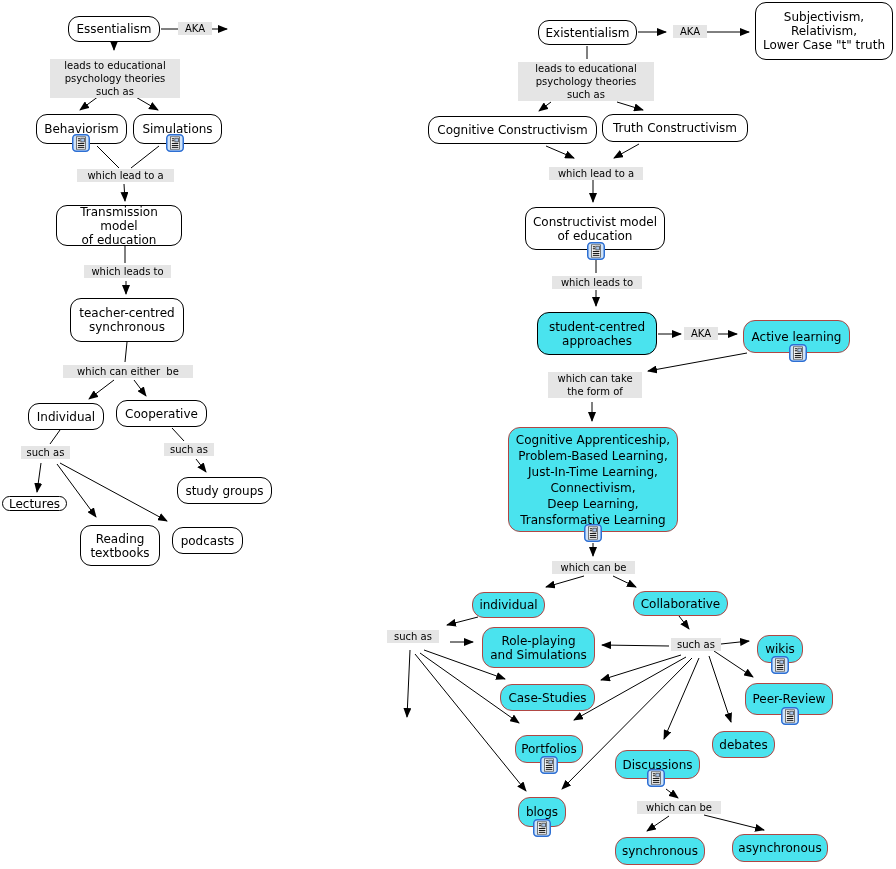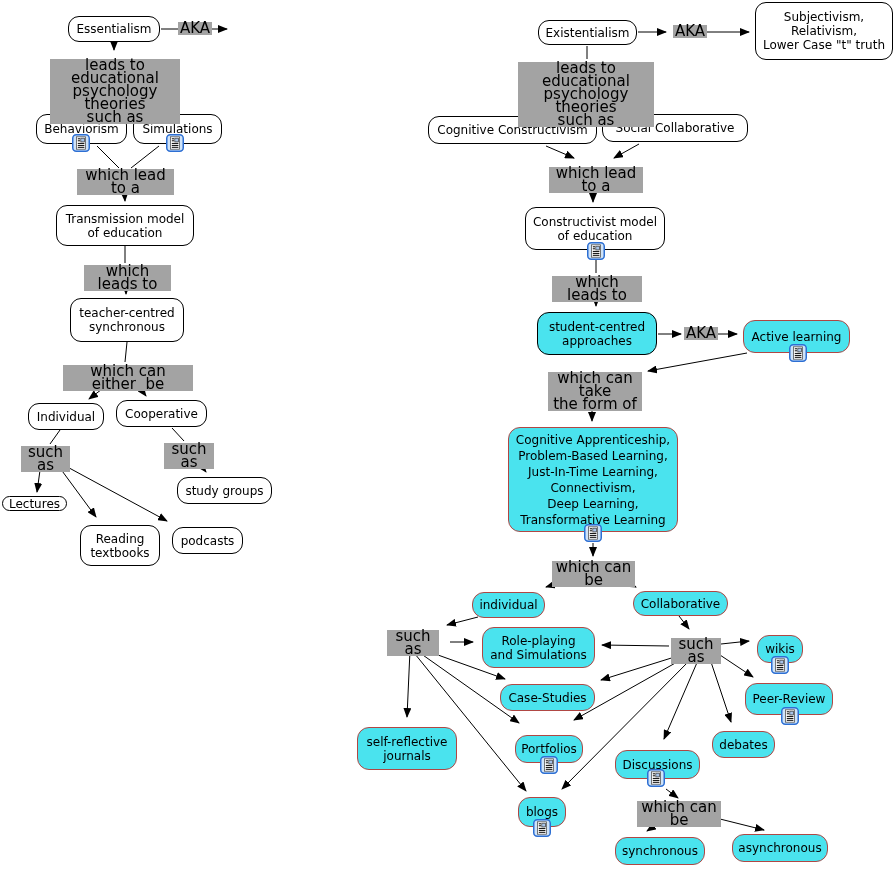--- a/index.html
+++ b/index.html
@@ -13,21 +13,21 @@
     position:absolute;z-index:2;display:flex;align-items:center;justify-content:center;
     text-align:center;white-space:pre-line;font-size:12px;line-height:14px;
     background:#fff;border:1px solid #000;border-radius:11px;box-sizing:border-box;
     padding:1px 3px;
   }
   .node.cyan{background:#4ae3ee;border:1.5px solid #b04744;border-radius:12px;}
   .node.cyan.blackborder{border:1.5px solid #000;}
   .node.big{line-height:16px;}
   .elabel{
     position:absolute;z-index:2;text-align:center;white-space:pre-line;
-    font-size:15px;line-height:13px;background:#a3a3a3;padding:0 1px;
+    font-size:10px;line-height:13px;background:#e5e5e5;padding:0 1px;
   }
   .ricon{position:absolute;width:18px;height:18px;z-index:3;}
 </style>
 </head>
 <body>
 
 <div id="canvas">
 
   <svg id="wires">
     <defs>
@@ -98,21 +98,21 @@
     <line x1="686" y1="657" x2="574" y2="720" marker-end="url(#ah)"></line>
     <line x1="692" y1="658" x2="562" y2="789" marker-end="url(#ah)"></line>
     <line x1="666" y1="789" x2="678" y2="798" marker-end="url(#ah)"></line>
     <line x1="669" y1="816" x2="647" y2="831" marker-end="url(#ah)"></line>
     <line x1="704" y1="815" x2="764" y2="830" marker-end="url(#ah)"></line>
   </svg>
 
   <div class="node" style="left:68px;top:16px;width:92px;height:26px">Essentialism</div>
   <div class="node" style="left:36px;top:114px;width:91px;height:30px">Behaviorism</div>
   <div class="node" style="left:133px;top:114px;width:89px;height:30px">Simulations</div>
-  <div class="node" style="left:56px;top:205px;width:138px;height:41px">Transmission model
+  <div class="node" style="left:56px;top:205px;width:126px;height:41px">Transmission model
 of education</div>
   <div class="node" style="left:70px;top:298px;width:114px;height:44px">teacher-centred
 synchronous</div>
   <div class="node" style="left:28px;top:403px;width:76px;height:27px">Individual</div>
   <div class="node" style="left:116px;top:400px;width:91px;height:27px">Cooperative</div>
   <div class="node" style="left:2px;top:496px;width:65px;height:15px">Lectures</div>
   <div class="node" style="left:80px;top:525px;width:80px;height:41px">Reading
 textbooks</div>
   <div class="node" style="left:172px;top:527px;width:71px;height:27px">podcasts</div>
   <div class="node" style="left:177px;top:477px;width:95px;height:27px">study groups</div>
@@ -125,41 +125,39 @@
   <div class="elabel" style="left:84px;top:265px;width:85px">which leads to</div>
   <div class="elabel" style="left:63px;top:365px;width:128px">which can either&nbsp; be</div>
   <div class="elabel" style="left:21px;top:446px;width:47px">such as</div>
   <div class="elabel" style="left:164px;top:443px;width:48px">such as</div>
 
   <div class="node" style="left:538px;top:20px;width:99px;height:25px">Existentialism</div>
   <div class="node" style="left:755px;top:2px;width:138px;height:58px">Subjectivism,
 Relativism,
 Lower Case "t" truth</div>
   <div class="node" style="left:428px;top:116px;width:169px;height:28px">Cognitive Constructivism</div>
-  <div class="node" style="left:602px;top:114px;width:146px;height:28px">Social Collaborative</div>
+  <div class="node" style="left:602px;top:114px;width:146px;height:28px">Truth Constructivism</div>
   <div class="node" style="left:525px;top:207px;width:140px;height:43px">Constructivist model
 of education</div>
   <div class="node cyan blackborder" style="left:537px;top:312px;width:120px;height:43px">student-centred
 approaches</div>
   <div class="node cyan" style="left:743px;top:320px;width:107px;height:33px">Active learning</div>
   <div class="node cyan big" style="left:508px;top:427px;width:170px;height:105px">Cognitive Apprenticeship,
 Problem-Based Learning,
 Just-In-Time Learning,
 Connectivism,
 Deep Learning,
 Transformative Learning</div>
   <div class="node cyan" style="left:472px;top:592px;width:73px;height:26px">individual</div>
   <div class="node cyan" style="left:633px;top:591px;width:95px;height:25px">Collaborative</div>
   <div class="node cyan" style="left:482px;top:627px;width:113px;height:41px">Role-playing
 and Simulations</div>
   <div class="node cyan" style="left:500px;top:684px;width:95px;height:27px">Case-Studies</div>
   <div class="node cyan" style="left:515px;top:735px;width:68px;height:28px">Portfolios</div>
   <div class="node cyan" style="left:518px;top:797px;width:48px;height:30px">blogs</div>
-  <div class="node cyan" style="left:357px;top:727px;width:100px;height:43px">self-reflective
-journals</div>
   <div class="node cyan" style="left:757px;top:635px;width:46px;height:28px">wikis</div>
   <div class="node cyan" style="left:745px;top:683px;width:88px;height:32px">Peer-Review</div>
   <div class="node cyan" style="left:712px;top:731px;width:63px;height:27px">debates</div>
   <div class="node cyan" style="left:615px;top:750px;width:85px;height:29px">Discussions</div>
   <div class="node cyan" style="left:615px;top:837px;width:90px;height:28px">synchronous</div>
   <div class="node cyan" style="left:732px;top:834px;width:96px;height:28px">asynchronous</div>
 
   <div class="elabel" style="left:673px;top:25px;width:32px">AKA</div>
   <div class="elabel" style="left:518px;top:62px;width:134px">leads to educational
 psychology theories

